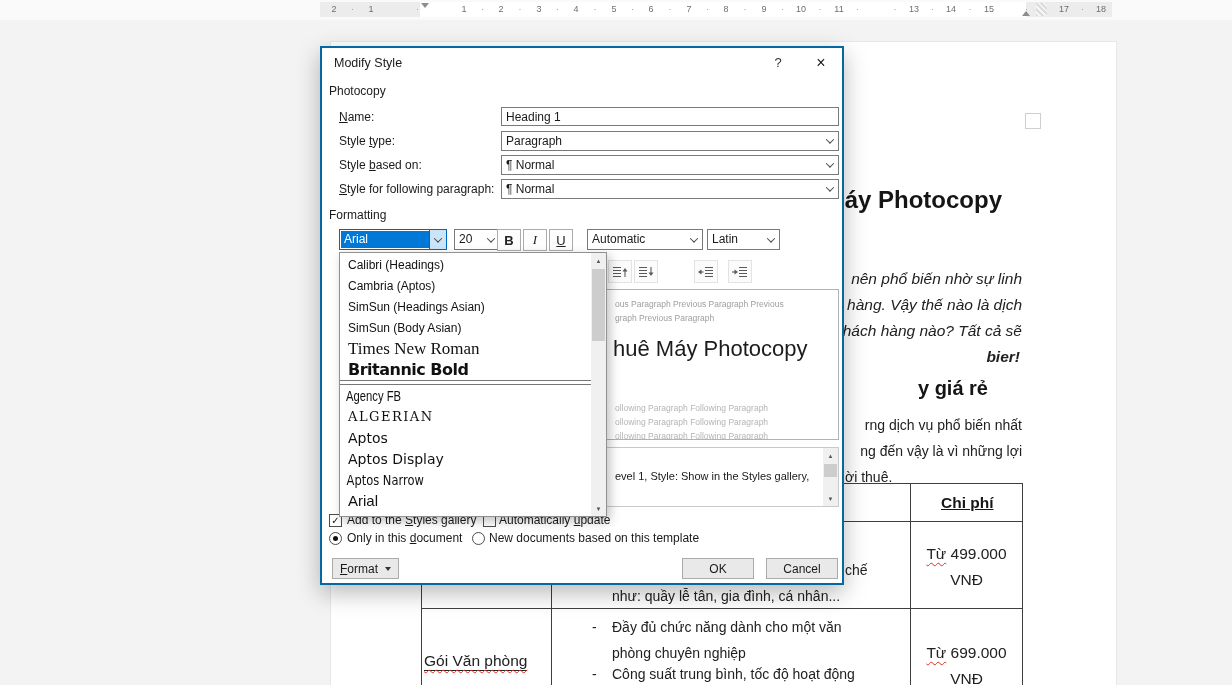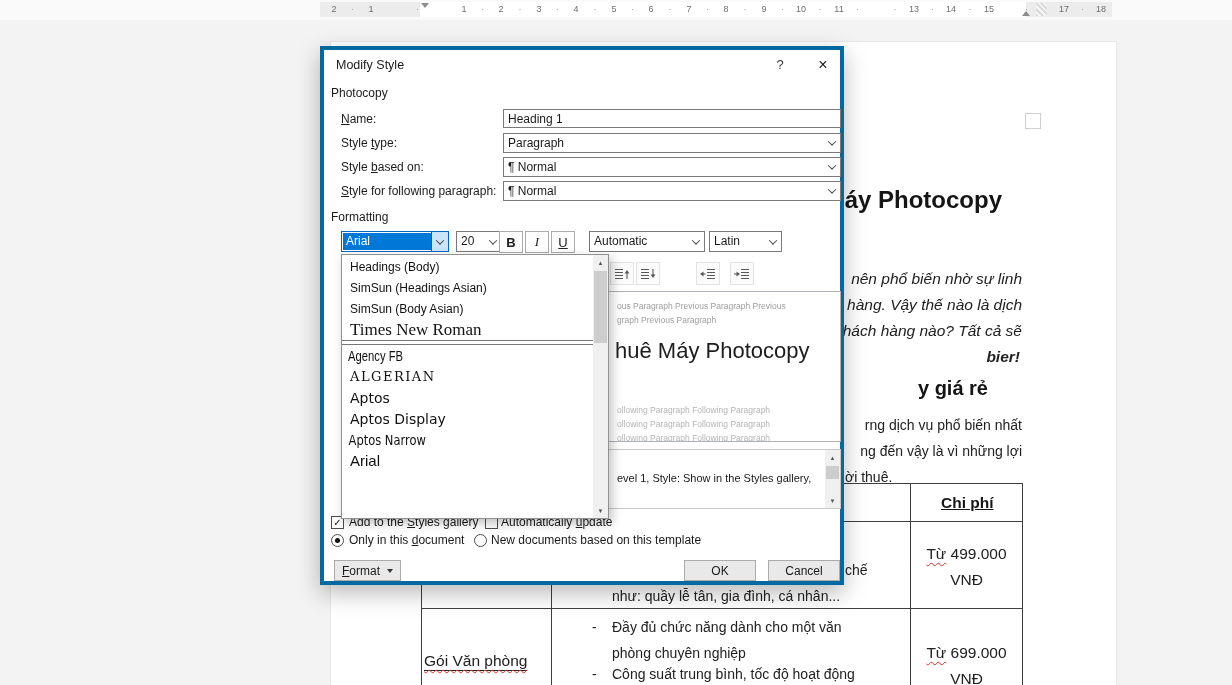--- a/index.html
+++ b/index.html
@@ -24,21 +24,21 @@
   .bold{font-weight:bold}
   .artifact-box{left:1025px;top:113px;width:16px;height:16px;border:1px solid #cfcfcf;background:#fff}
   .tl{position:absolute;background:#3f3f3f}
   .tl.v{width:1px;top:483px;height:202px}
   .tl.h{height:1px;left:421px;width:602px}
   .sq{text-decoration:underline wavy #d93025 1px;text-underline-offset:3px}
   .chiphi{font-weight:bold;font-size:15.5px;text-decoration:underline;color:#151515}
   .price{width:111px;text-align:center;font-size:15.5px;line-height:26px;color:#212121}
   .goivp{font-size:15.5px;color:#212121;border-bottom:1px solid #222;text-decoration:underline wavy #d93025 1px;text-underline-offset:3px;white-space:nowrap}
   
-  .dialog{position:absolute;left:320px;top:46px;width:524px;height:539px;background:#fff;border:4px solid #0369a1;box-shadow:0 8px 22px rgba(0,0,0,.28);z-index:10;font-size:12px}
+  .dialog{position:absolute;left:320px;top:46px;width:524px;height:539px;background:#fff;border:2px solid #0369a1;box-shadow:0 8px 22px rgba(0,0,0,.28);z-index:10;font-size:12px}
   .dlg-title{position:absolute;left:12px;top:8px;font-size:12.5px}
   .dlg-help{position:absolute;left:446px;top:7px;width:20px;text-align:center;font-size:13px;color:#333;cursor:pointer}
   .dlg-close{position:absolute;left:486px;top:4px;width:26px;height:22px;text-align:center;font-size:16px;line-height:22px;cursor:pointer}
   .sect{position:absolute;left:7px;font-size:12px}
   .flabel{position:absolute;left:17px;font-size:12px;line-height:15px;white-space:nowrap}
   .flabel2{position:absolute;font-size:12px;line-height:15px;white-space:nowrap}
   .tinput{position:absolute;left:179px;width:338px;height:19px;border:1px solid #7a7a7a;font-size:12px;padding:0 4px;background:#fff;color:#1a1a1a;font-family:"Liberation Sans",sans-serif}
   .combo{position:absolute;background:#fff;border:1px solid #7a7a7a;height:20px}
   .combo .cv{display:block;margin-right:17px;padding:0 0 0 4px;line-height:18px;font-size:12px;white-space:nowrap;overflow:hidden}
   .carrow{position:absolute;right:0;top:0;bottom:0;width:17px;display:flex;align-items:center;justify-content:center}
@@ -295,24 +295,26 @@
 
   <div class="btn" style="left:10px;top:510px;width:67px">
       <span><u>F</u>ormat</span>
       <span class="caret"></span>
     </div>
   <div class="btn" style="left:360px;top:510px;width:72px">OK</div>
   <div class="btn" style="left:444px;top:510px;width:72px">Cancel</div>
 
   <div class="flist">
     <div class="fitems">
-      <div class="fitem f-ui">Headings (Body)</div>
+      <div class="fitem f-ui">Calibri (Headings)</div>
+      <div class="fitem f-ui">Cambria (Aptos)</div>
       <div class="fitem f-ui">SimSun (Headings Asian)</div>
       <div class="fitem f-ui">SimSun (Body Asian)</div>
       <div class="fitem f-times">Times New Roman</div>
+      <div class="fitem f-brit">Britannic Bold</div>
       <div class="fsep"></div>
       <div class="fitem f-agency">Agency FB</div>
       <div class="fitem f-alg">ALGERIAN</div>
       <div class="fitem f-aptos">Aptos</div>
       <div class="fitem f-aptos">Aptos Display</div>
       <div class="fitem f-aptos-n">Aptos Narrow</div>
       <div class="fitem f-arial">Arial</div>
     </div>
     <div class="fscroll">
       <div class="fs-up">▲</div>

